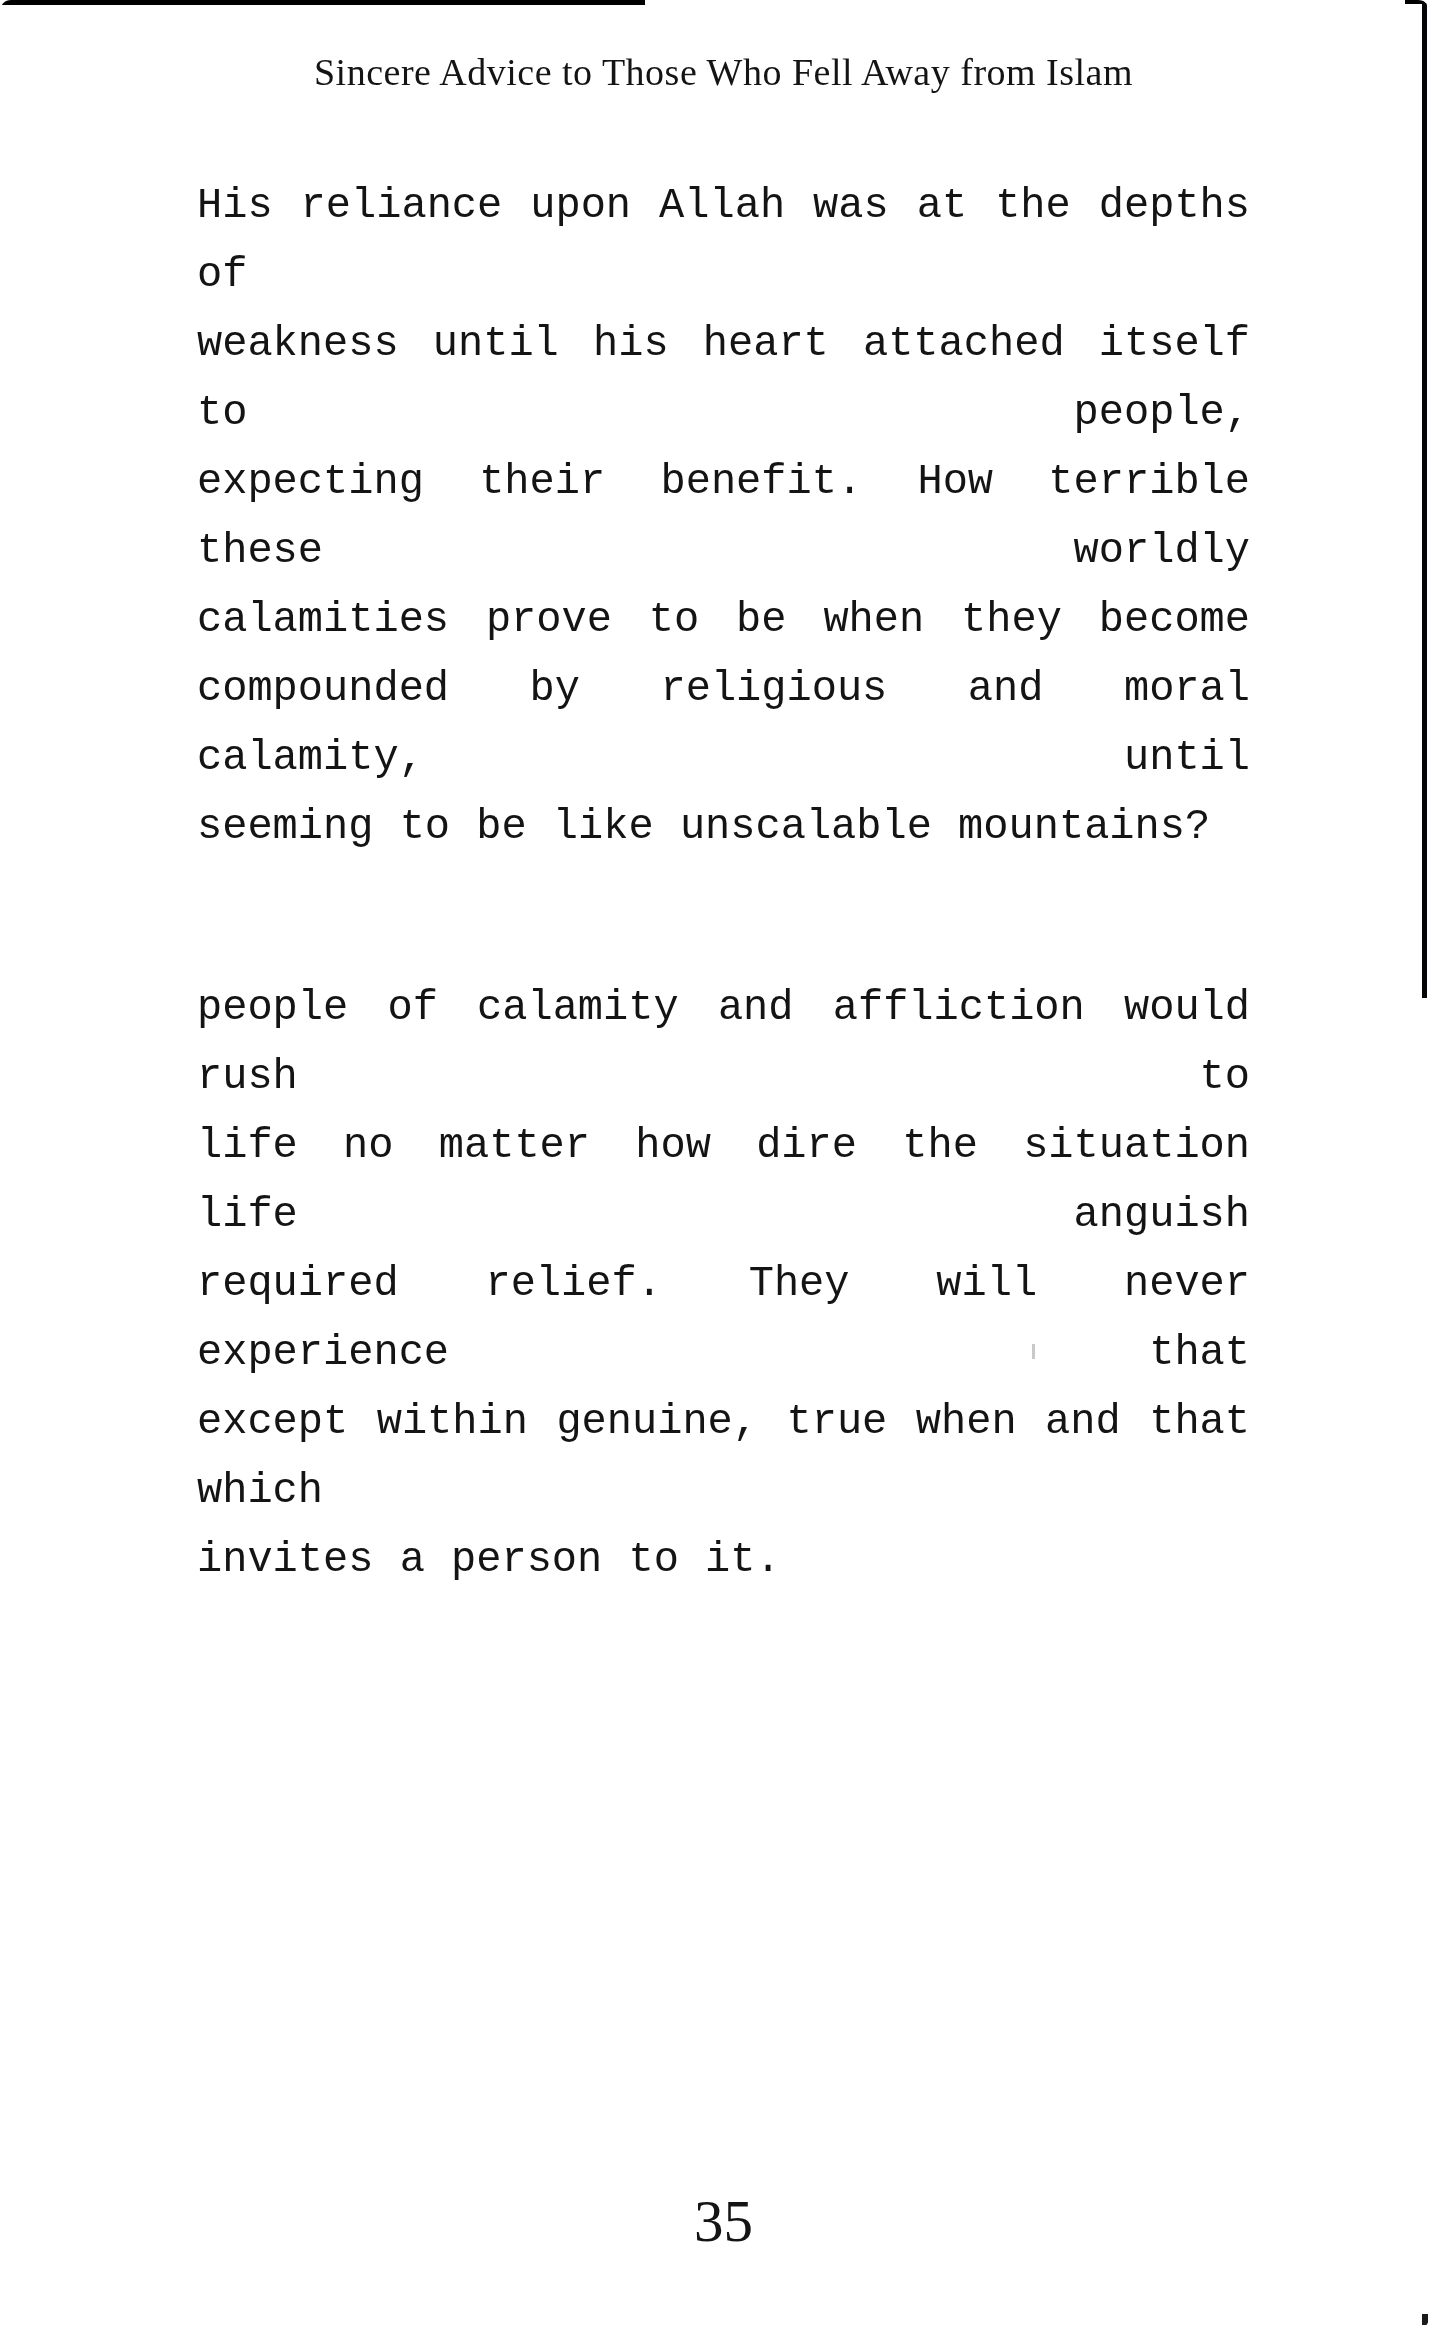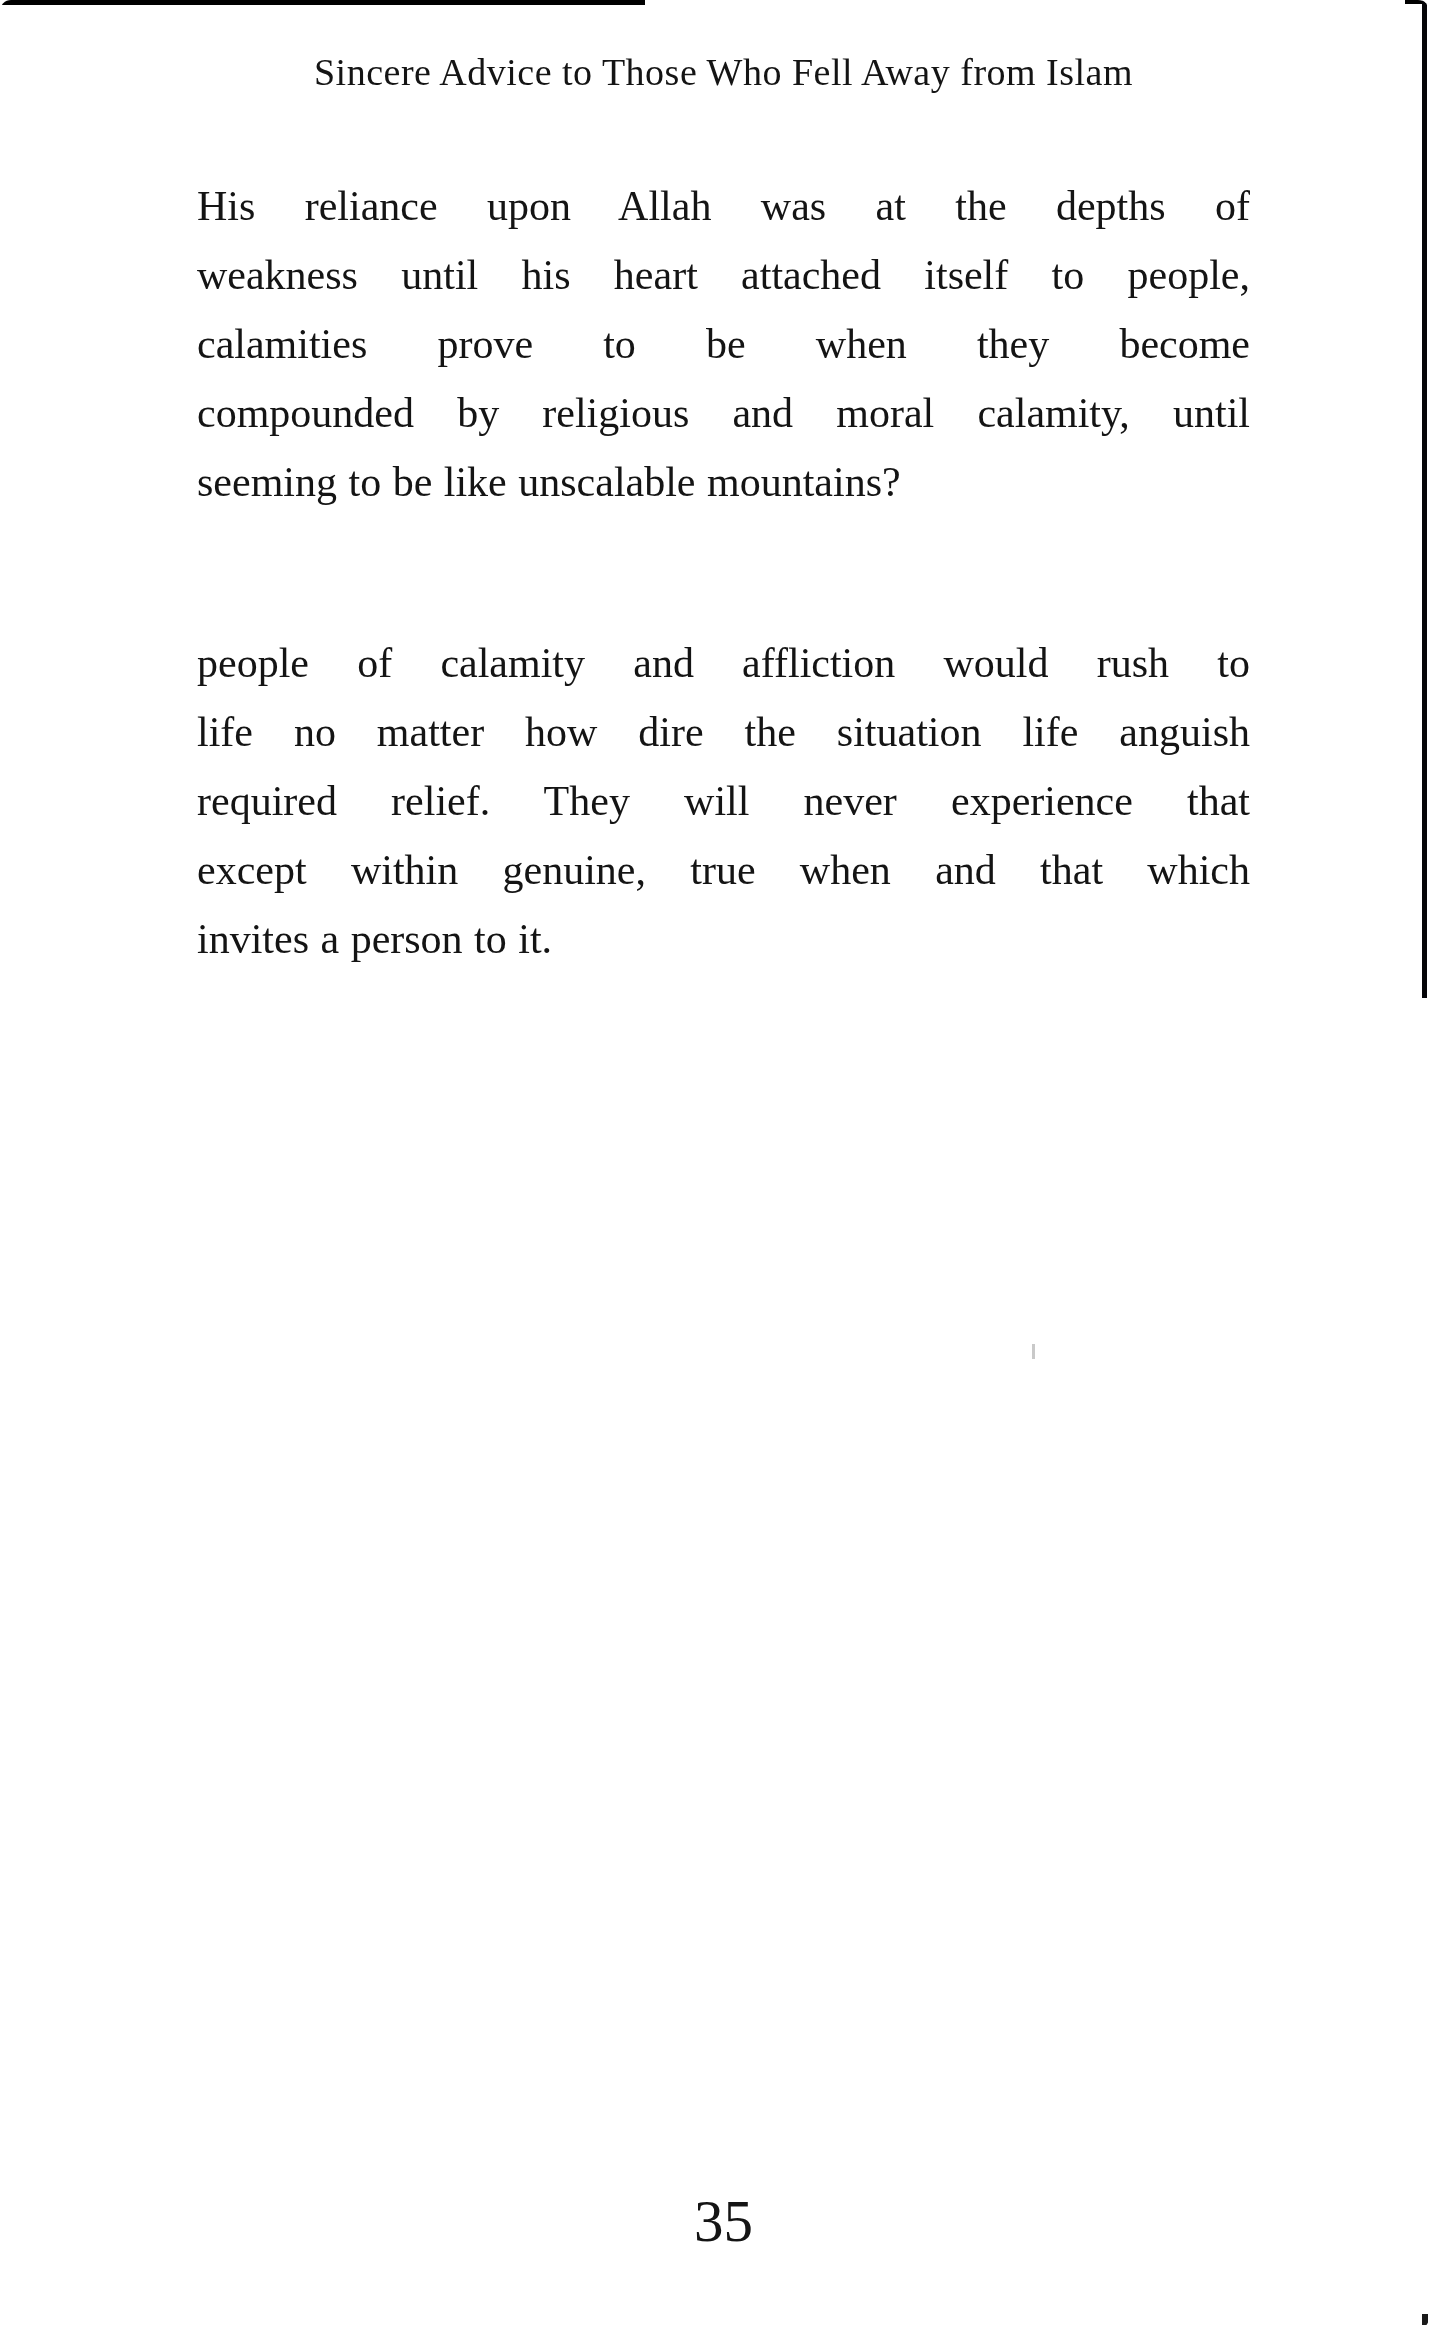--- a/index.html
+++ b/index.html
@@ -26,20 +26,21 @@
   }
   
   .text-block{position:absolute;left:197px;top:172px;width:1053px;}
   .para{margin:0;}
   .para.spaced{margin-top:112px;}
   .line{
     font-size:42px;line-height:69px;
     text-align:justify;text-align-last:justify;
     text-justify:inter-word;
     word-spacing:1px;
+    font-family:Liberation Mono, monospace;
   }
   .line.last{text-align-last:left;}
   .line.indent{padding-left:80px;}
   
   .page-number{
     position:absolute;left:197px;top:2196px;width:1053px;
     text-align:center;font-size:59px;line-height:50px;
   }
 </style>
 </head>
@@ -52,20 +53,21 @@
   <div class="right-rule"></div>
   <div class="bottom-right-tick"></div>
   <div class="faint-dash"></div>
 
   <div class="header">Sincere Advice to Those Who Fell Away from Islam</div>
 
   <div class="text-block">
       <div class="para">
         <div class="line">His reliance upon Allah was at the depths of</div>
         <div class="line">weakness until his heart attached itself to people,</div>
+        <div class="line">expecting their benefit.  How terrible these worldly</div>
         <div class="line">calamities prove to be when they become</div>
         <div class="line">compounded by religious and moral calamity, until</div>
         <div class="line last">seeming to be like unscalable mountains?</div>
       </div>
       <div class="para spaced">
         <div class="line">people of calamity and affliction would rush to</div>
         <div class="line">life no matter how dire the situation life anguish</div>
         <div class="line">required relief.  They will never experience that</div>
         <div class="line">except within genuine, true when and that which</div>
         <div class="line last">invites a person to it.</div>

